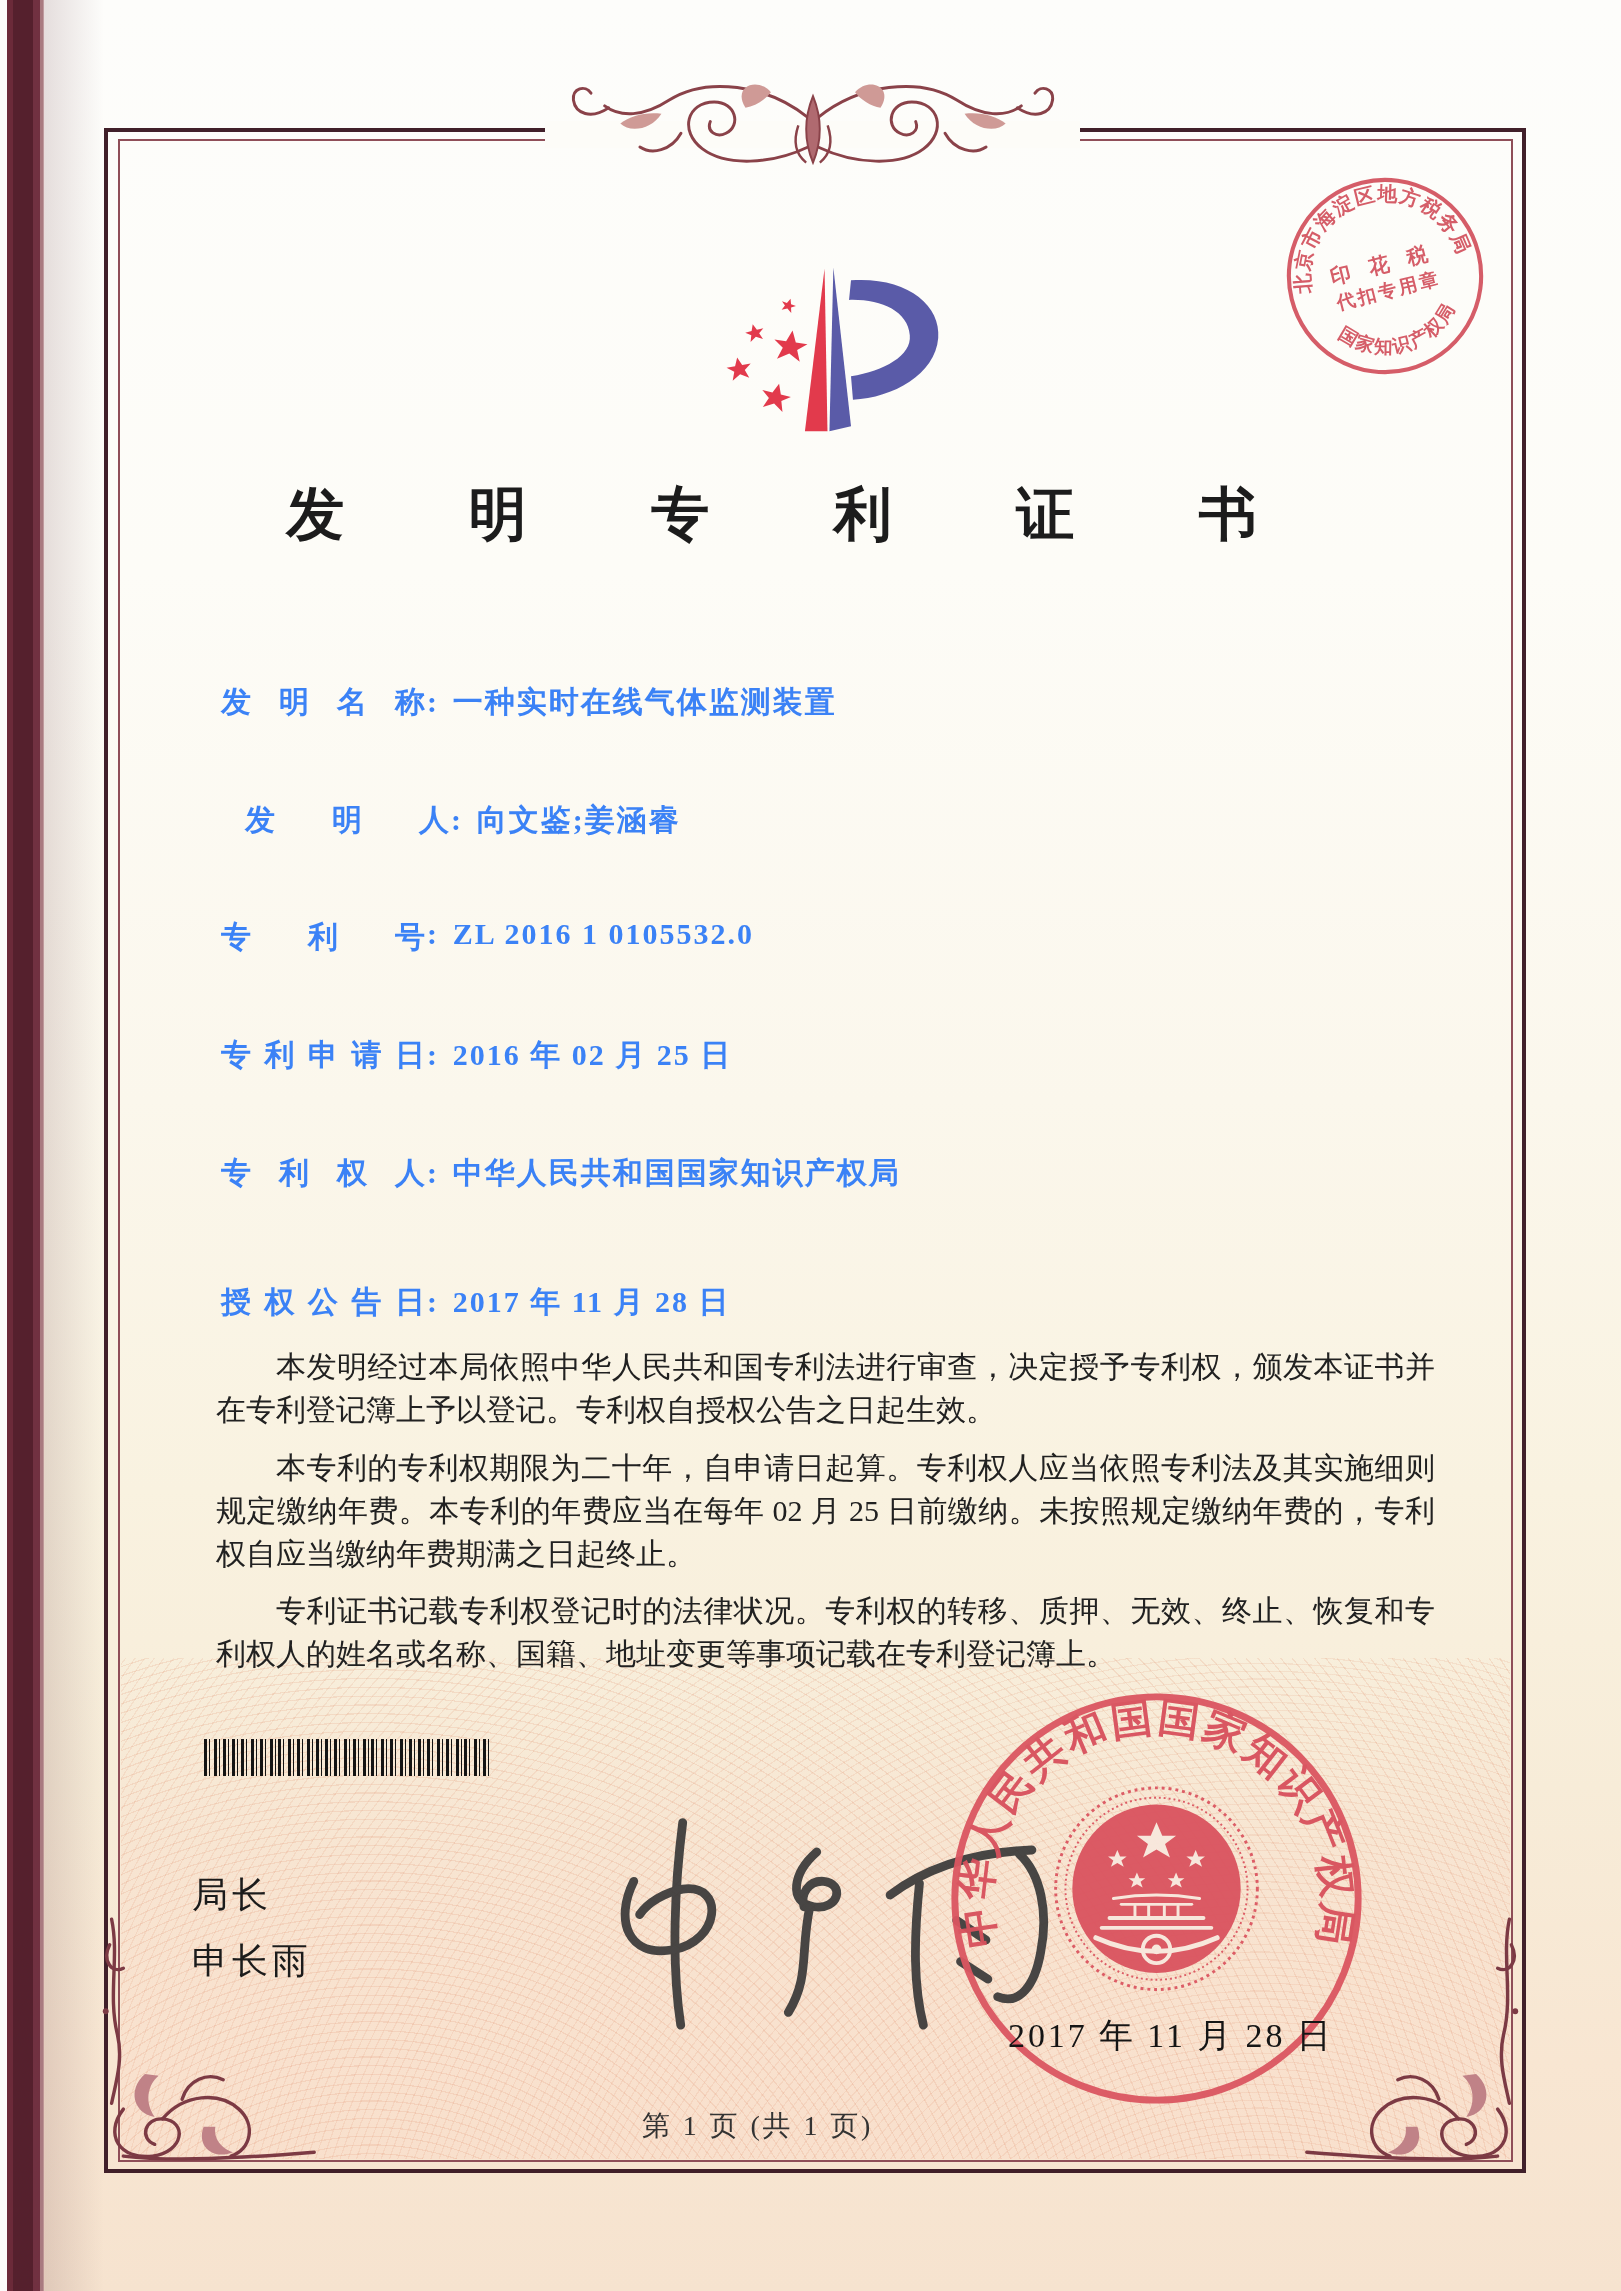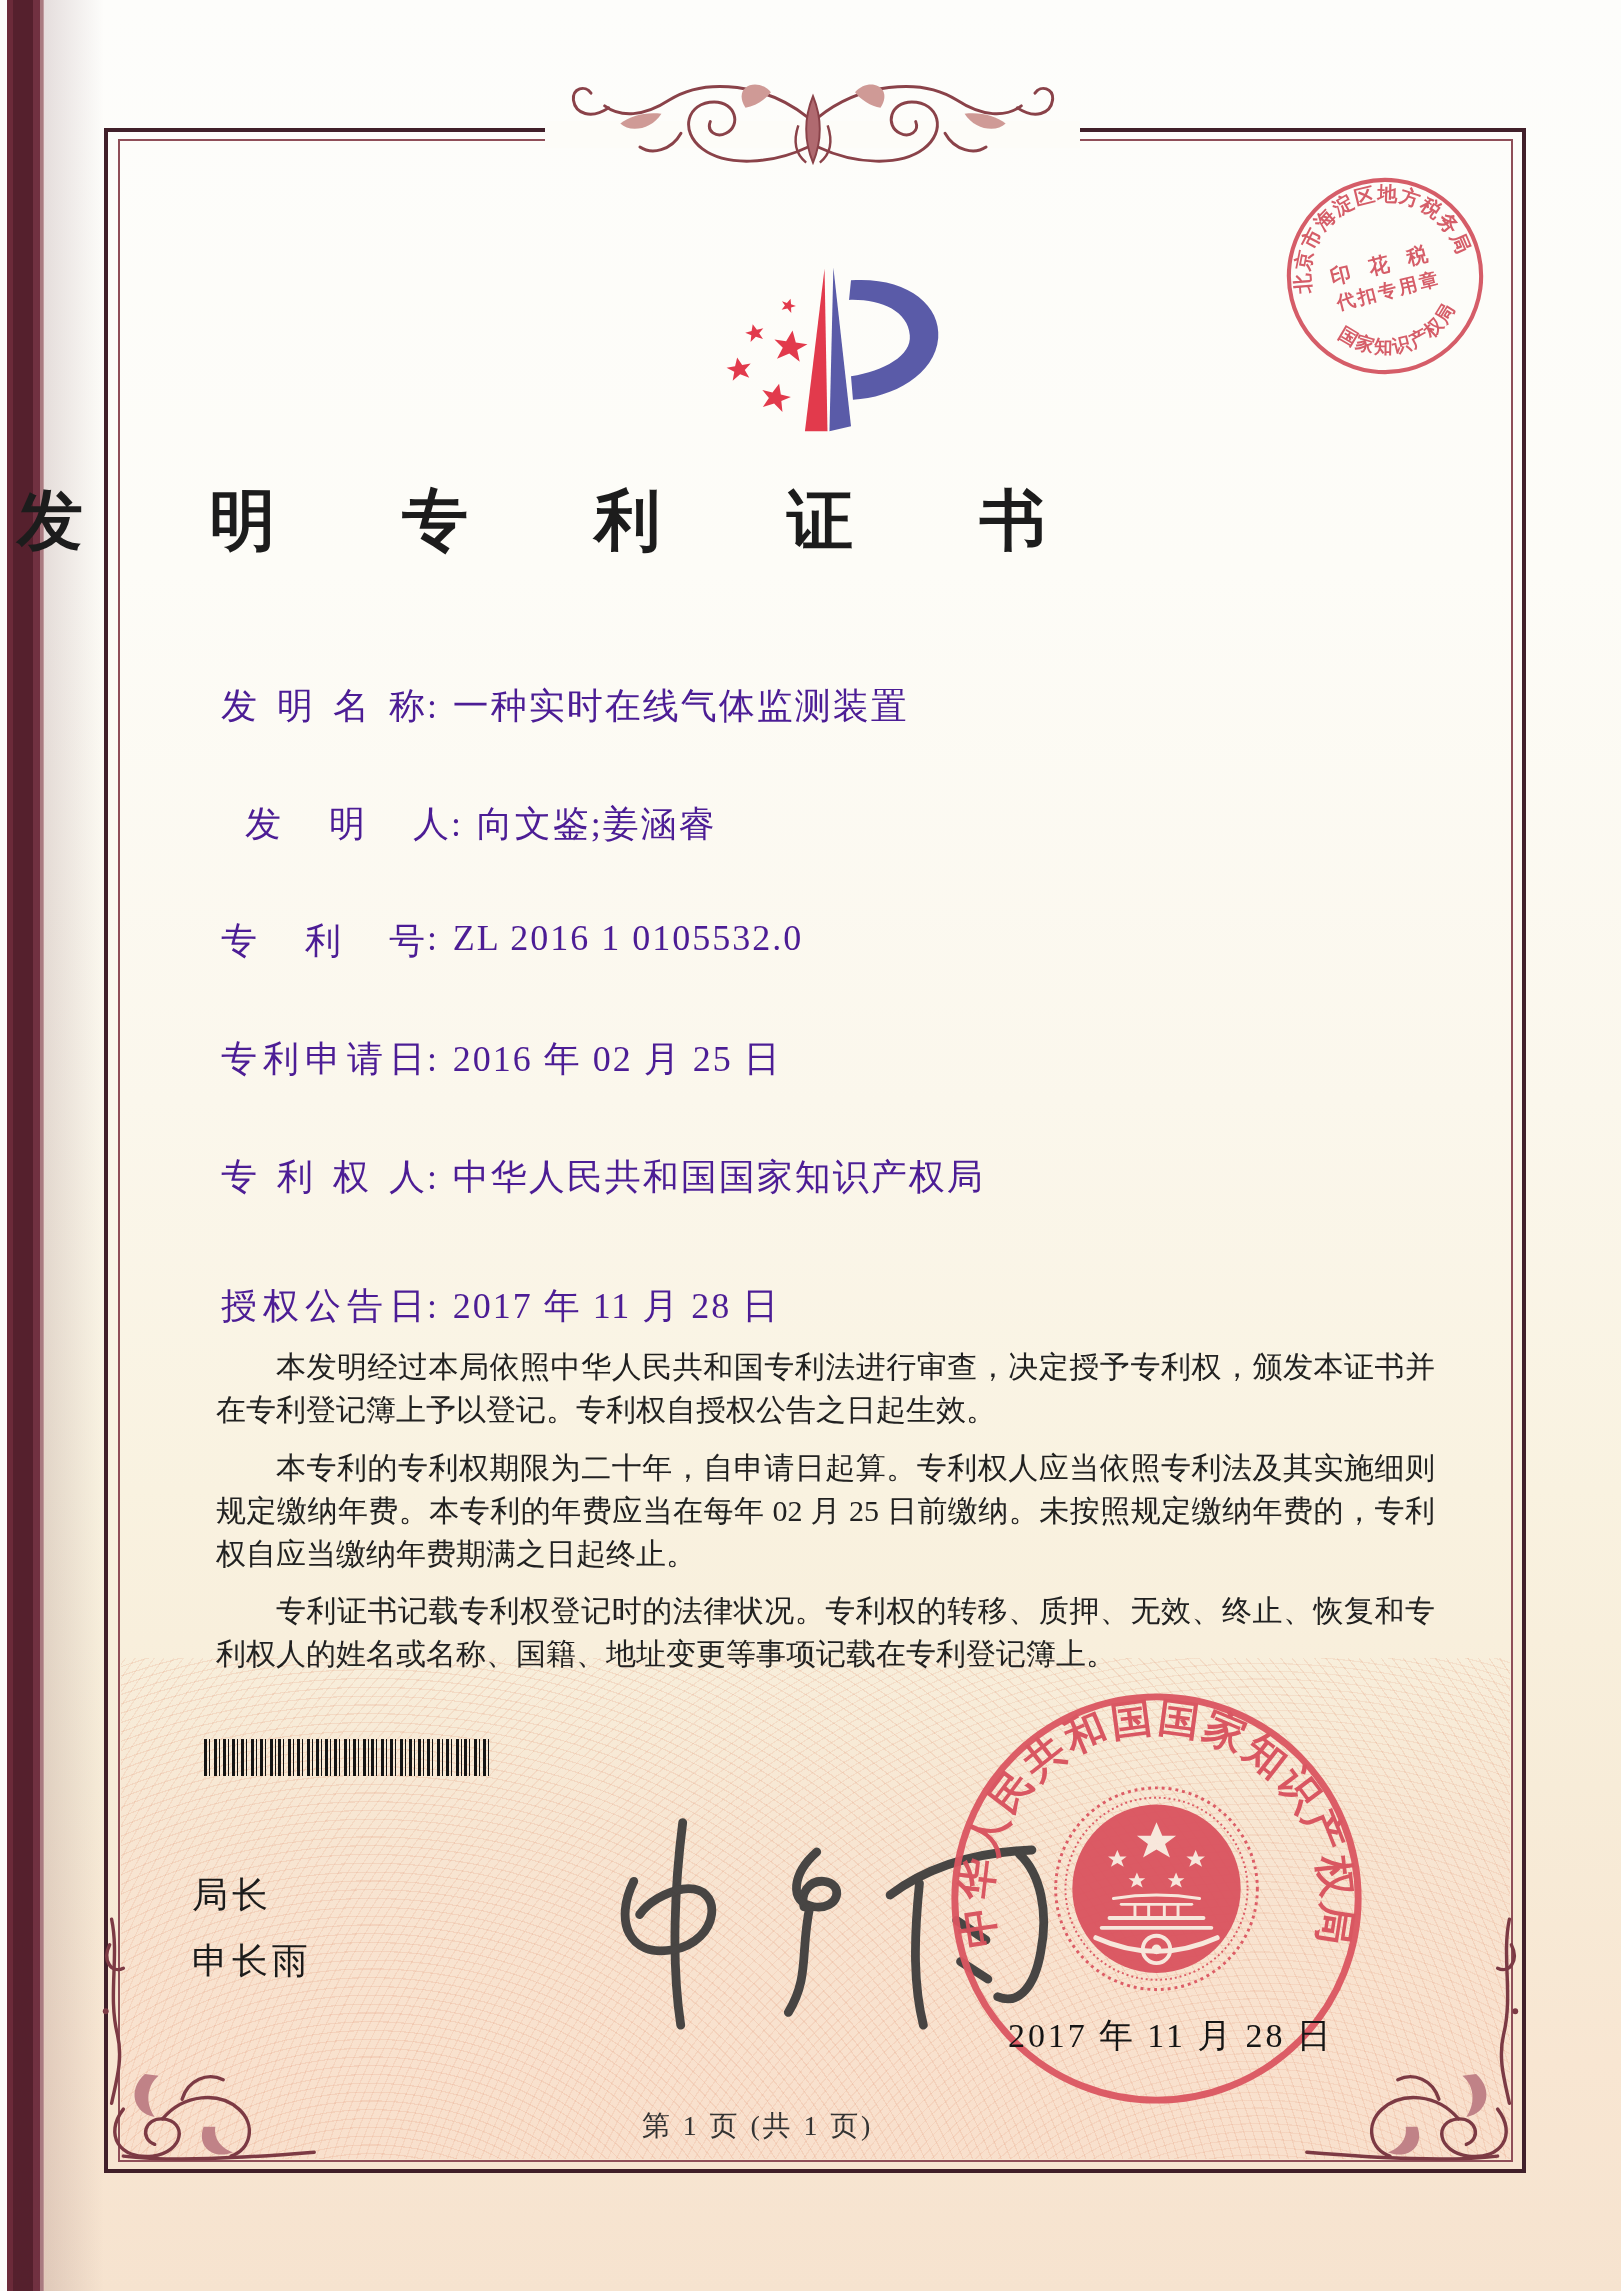--- a/index.html
+++ b/index.html
@@ -20,23 +20,23 @@
   .guilloche{position:absolute;left:121px;top:1658px;width:1389px;height:501px;
      background-image:
        repeating-radial-gradient(circle at 18% 150%, rgba(225,148,115,.20) 0 1.2px, transparent 1.2px 8.8px),
        repeating-radial-gradient(circle at 82% 160%, rgba(225,148,115,.16) 0 1.2px, transparent 1.2px 7.8px),
        linear-gradient(180deg, rgba(248,230,212,0) 0%, rgba(248,224,205,.55) 40%, rgba(249,222,203,.75) 100%);}
   .orn-gap{position:absolute;left:545px;top:121px;width:535px;height:26.5px;background:#fdfcf8;}
   .svgbox{position:absolute;}
   .flip{transform:scaleX(-1);}
   
   .cert-no{position:absolute;left:204px;top:239px;font-size:32px;letter-spacing:3.9px;color:#333;white-space:nowrap;}
-  .title{position:absolute;left:17px;top:476px;width:1598px;
-     font-size:66px;font-weight:700;letter-spacing:55px;color:#1c1c1c;white-space:nowrap;}
-  .field-row{position:absolute;left:221px;height:45px;font-size:36px;color:#4c1d95;white-space:nowrap;}
+  .title{position:absolute;left:0;top:476px;width:1598px;text-align:center;
+     font-size:58px;font-weight:700;letter-spacing:55px;color:#1c1c1c;white-space:nowrap;}
+  .field-row{position:absolute;left:221px;height:45px;font-size:30px;color:#3b82f6;white-space:nowrap;font-weight:bold;}
   .field-label{display:inline-block;width:204px;text-align:justify;text-align-last:justify;vertical-align:top;}
   .field-colon{display:inline-block;margin:0 15.7px 0 2px;}
   .field-value{letter-spacing:2px;}
   .bodytext{position:absolute;left:216px;top:1345px;width:1219px;}
   .bodytext p{margin:0 0 14.7px 0;font-size:30px;line-height:43px;text-indent:2em;text-align:justify;color:#212121;font-family:Liberation Serif, serif;}
   .barcode{position:absolute;left:204px;top:1739px;width:286px;height:37px;
      background:repeating-linear-gradient(90deg,#141414 0 2.9px,transparent 2.9px 4.9px,#141414 4.9px 5.9px,transparent 5.9px 9.8px,#141414 9.8px 12.7px,transparent 12.7px 14.7px,#141414 14.7px 15.7px,transparent 15.7px 18.6px);}
   .officer{position:absolute;left:192px;top:1862px;font-size:36px;line-height:66px;color:#1b1b1b;letter-spacing:3.9px;}
   .grant-date{position:absolute;left:1008px;top:2013px;font-size:34px;letter-spacing:2.9px;color:#151515;z-index:6;white-space:nowrap;}
   .page-footer{position:absolute;left:642px;top:2107px;font-size:28px;letter-spacing:2.9px;color:#333;}

